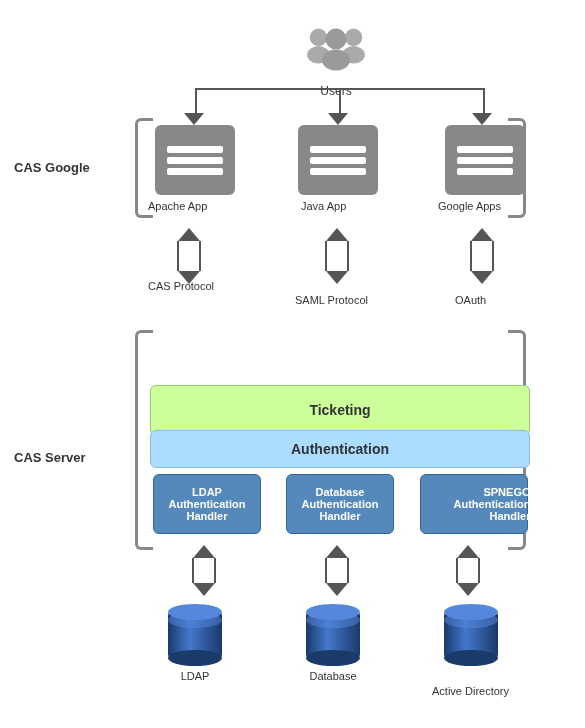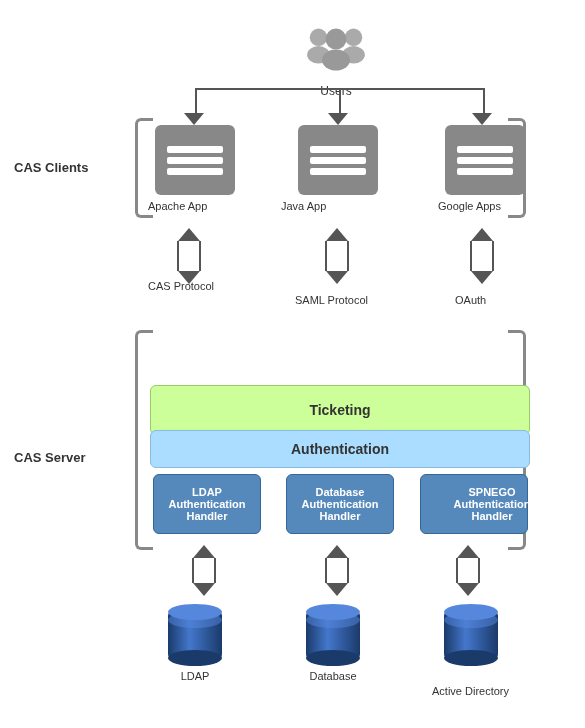--- a/index.html
+++ b/index.html
@@ -213,35 +213,35 @@
   </div>
 
   <div style="position:absolute; top:113px; left:472px;">
     <div style="width:0;height:0;border-left:10px solid transparent;border-right:10px solid transparent;border-top:12px solid #555;"></div>
   </div>
 
   <div class="bracket-left" style="top:118px; left:135px; width:18px; height:100px;"></div>
   <div class="bracket-right" style="top:118px; left:508px; width:18px; height:100px;"></div>
   <div style="position:absolute; top:118px; left:153px; width:355px; height:2px; background: transparent;"></div>
 
-  <div class="left-label" style="top:160px; left:14px;">CAS Clients</div>
+  <div class="left-label" style="top:160px; left:14px;">CAS Google</div>
 
   <div class="app-box" style="top:125px; left:155px;">
     <div class="app-box-line"></div>
     <div class="app-box-line"></div>
     <div class="app-box-line"></div>
   </div>
   <div class="app-label" style="top:200px; left:148px; width:94px;">Apache App</div>
 
   <div class="app-box" style="top:125px; left:298px;">
     <div class="app-box-line"></div>
     <div class="app-box-line"></div>
     <div class="app-box-line"></div>
   </div>
-  <div class="app-label" style="top:200px; left:281px; width:94px;">Java App</div>
+  <div class="app-label" style="top:200px; left:301px; width:94px;">Java App</div>
 
   <div class="app-box" style="top:125px; left:445px;">
     <div class="app-box-line"></div>
     <div class="app-box-line"></div>
     <div class="app-box-line"></div>
   </div>
   <div class="app-label" style="top:200px; left:438px; width:100px;">Google Apps</div>
 
   <div style="position:absolute; top:228px; left:177px; display:flex; flex-direction:column; align-items:center;">
     <div style="width:0;height:0;border-left:11px solid transparent;border-right:11px solid transparent;border-bottom:13px solid #555;"></div>
@@ -284,21 +284,21 @@
 Handler</span>
   </div>
 
   <div class="handler-box" style="left:286px;">
     <span style="white-space:pre-line; text-align:center;">Database
 Authentication
 Handler</span>
   </div>
 
   <div class="handler-box" style="left:420px;">
-    <span style="white-space:pre-line; text-align:center;margin-left:36px;">SPNEGO
+    <span style="white-space:pre-line; text-align:right;margin-left:36px;">SPNEGO
 Authentication
 Handler</span>
   </div>
 
   <div style="position:absolute; top:545px; left:192px; display:flex; flex-direction:column; align-items:center;">
     <div style="width:0;height:0;border-left:11px solid transparent;border-right:11px solid transparent;border-bottom:13px solid #555;"></div>
     <div style="width:24px; height:25px; border-left:2px solid #555; border-right:2px solid #555; background:#fff;"></div>
     <div style="width:0;height:0;border-left:11px solid transparent;border-right:11px solid transparent;border-top:13px solid #555;"></div>
   </div>
 

